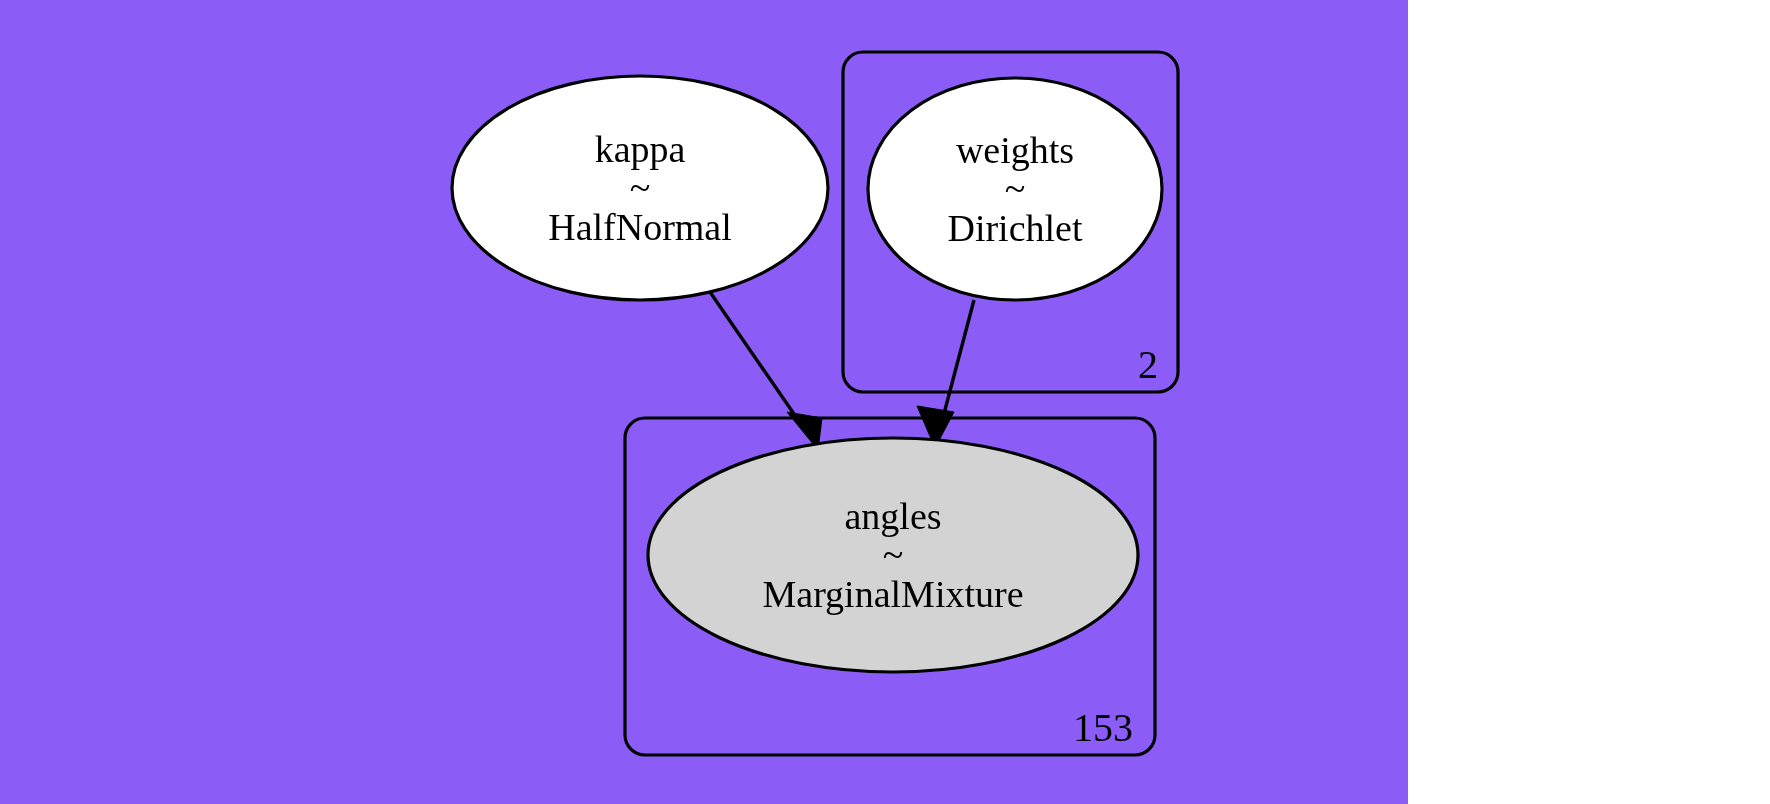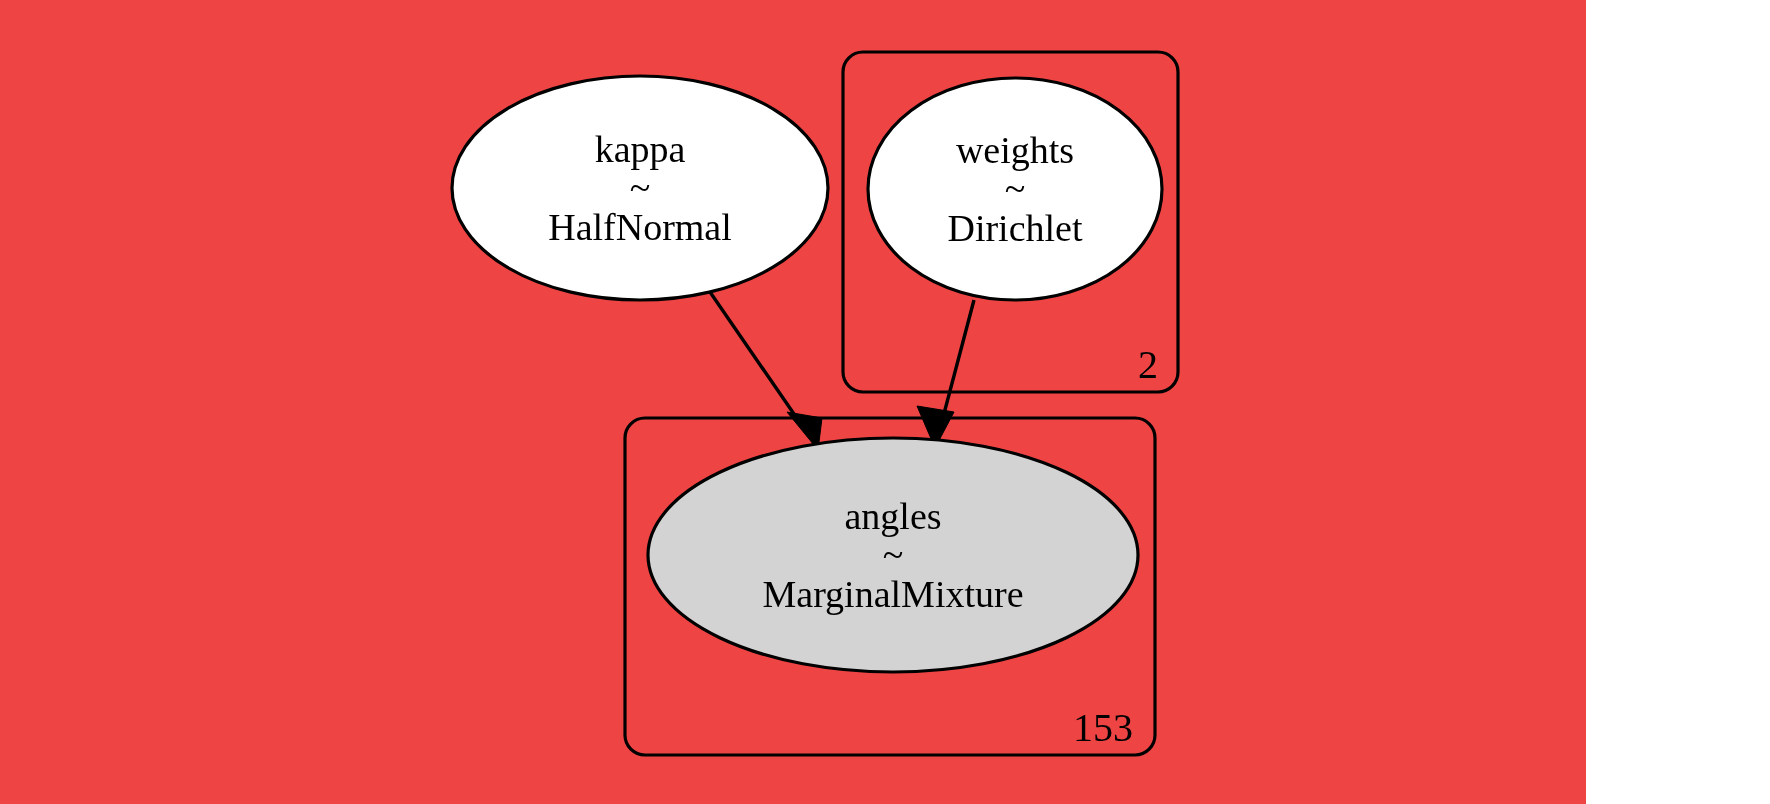--- a/index.html
+++ b/index.html
@@ -9,23 +9,23 @@
     background: #ffffff;
   }
   body {
     width: 1770px;
     height: 804px;
     overflow: hidden;
     font-family: "Liberation Serif", "DejaVu Serif", serif;
   }
   #graph-canvas {
     position: relative;
-    width: 1586px;
+    width: 1408px;
     height: 804px;
-    background: #ef4444;
+    background: #8b5cf6;
   }
   #graph-svg {
     position: absolute;
     top: 0;
     left: 0;
     width: 1770px;
     height: 804px;
   }
   .node-ellipse {
     stroke: #000000;

